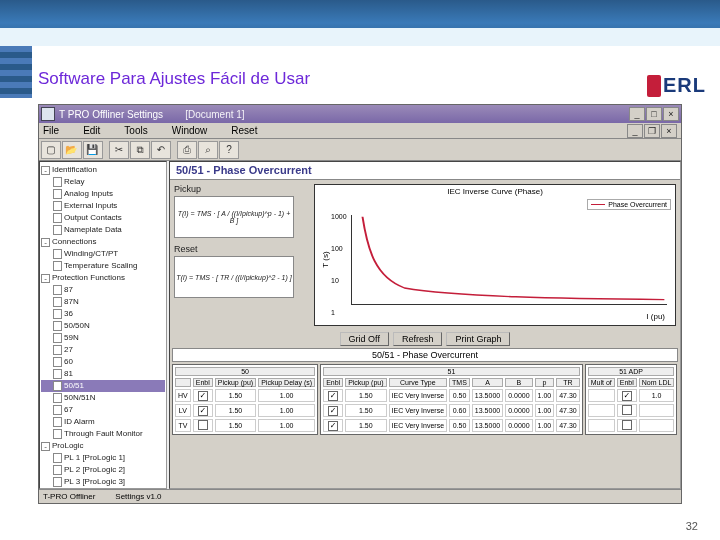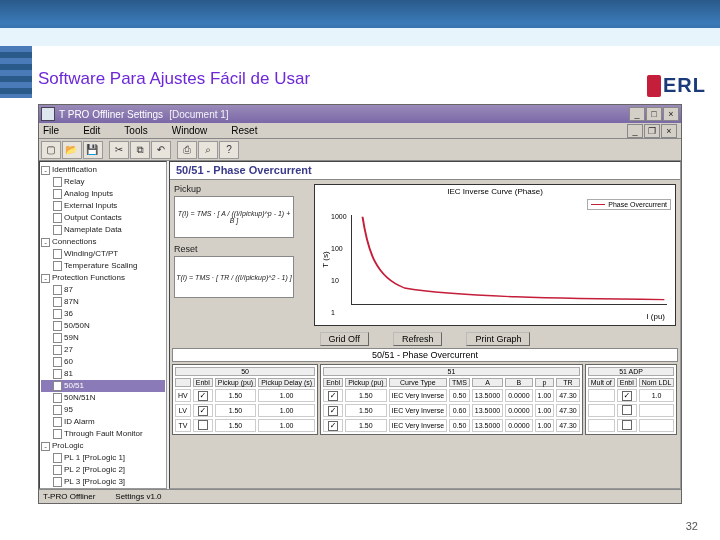--- a/index.html
+++ b/index.html
@@ -6,21 +6,21 @@
 body{width:720px;height:540px;background:#fff;position:relative;overflow:hidden}
 .topbar{height:46px;background:linear-gradient(180deg,#2a5a8a 0%,#3a7ab8 50%,#2a5a8a 100%);display:flex;align-items:end}
 .topbar-inner{flex:1;height:18px;background:#e8f4fb;display:flex;align-items:center;justify-content:space-between;padding:0 12px}
 .slide-title{font-size:17px;font-weight:normal;color:#6d28d9;padding:6px 0 0 38px}
 .logo{height:42px;display:flex;align-items:flex-end;gap:2px;padding-right:14px}
 .logo-mark{width:14px;height:22px;background:#c41e3a;border-radius:2px}
 .logo-text{font-size:20px;font-weight:bold;color:#1a3a7a;letter-spacing:1px}
 .app-area{position:absolute;top:104px;left:38px;right:38px;bottom:36px;background:#b8b8b8;border:1px solid #666}
 .titlebar{height:18px;background:linear-gradient(180deg,#9a8ab8 0%,#7a68a8 100%);display:flex;align-items:center;padding:0 2px;color:#fff;font-size:10px}
 .titlebar .winicon{width:14px;height:14px;background:#dde5ee;margin-right:4px;border:1px solid #445}
-.titlebar .docname{margin-left:6px;opacity:.9}
+.titlebar .docname{margin-left:22px;opacity:.9}
 .winbtns{margin-left:auto;display:flex;gap:1px}
 .winbtn{width:16px;height:14px;background:#d4d0c8;border:1px solid #888;font-size:9px;line-height:12px;text-align:center;color:#222}
 .menubar{height:16px;background:#d4d0c8;display:flex;align-items:center;padding:0 4px;font-size:10px;gap:24px;border-bottom:1px solid #888}
 .menubar span{cursor:default}
 .mdi-btns{margin-left:auto;display:flex;gap:1px}
 .toolbar{height:22px;background:#d4d0c8;display:flex;align-items:center;padding:0 2px;gap:1px;border-bottom:1px solid #888}
 .tbtn{width:20px;height:18px;border:1px solid #999;background:#e8e4dc;font-size:10px;line-height:16px;text-align:center;color:#333}
 .tsep{width:4px}
 .workspace{display:flex;height:calc(100% - 70px);background:#eee}
 .tree{width:128px;background:#fff;border:1px inset #999;overflow:hidden;font-size:8px;line-height:12px;padding:2px 1px;color:#222}
@@ -36,21 +36,21 @@
 .flabel{font-size:9px;margin-bottom:2px}
 .fbox{width:120px;height:42px;background:#fff;border:1px solid #888;margin-bottom:6px;display:flex;align-items:center;justify-content:center;font-size:7px;font-style:italic;text-align:center}
 .chartbox{flex:1;margin:4px;background:#fff;border:1px solid #333;position:relative}
 .chart-title{position:absolute;top:2px;left:0;right:0;text-align:center;font-size:8px}
 .chart-legend{position:absolute;top:14px;right:4px;border:1px solid #aaa;padding:1px 3px;font-size:7px;display:flex;align-items:center;gap:3px;background:#fff}
 .leg-line{width:14px;height:1px;background:#c41e3a}
 .axes{position:absolute;left:36px;right:8px;top:30px;bottom:20px;border-left:1px solid #333;border-bottom:1px solid #333}
 .ylabel{position:absolute;left:2px;top:50%;transform:rotate(-90deg);font-size:8px}
 .xlabel{position:absolute;bottom:4px;right:10px;font-size:8px}
 .ytick{position:absolute;left:16px;font-size:7px}
-.chart-btns{height:18px;display:flex;gap:24px;justify-content:center;align-items:center;background:#d4d0c8;font-size:9px}
+.chart-btns{height:18px;display:flex;gap:4px;justify-content:center;align-items:center;background:#d4d0c8;font-size:9px}
 .chart-btn{border:1px outset #bbb;background:#d4d0c8;padding:1px 8px}
 .tbl-title{height:14px;background:#fff;border:1px solid #888;font-size:9px;text-align:center;line-height:13px;margin:0 2px}
 .dtables{display:flex;gap:2px;padding:2px;font-size:7px}
 .dtable{border:1px solid #666;background:#fff}
 .dtable th{background:#eee;border:1px solid #aaa;padding:0 2px;font-weight:normal;font-size:7px}
 .dtable td{border:1px solid #ccc;padding:0 2px;text-align:center;height:13px}
 .chk{width:10px;height:10px;border:1px solid #666;display:inline-block;background:#fff;font-size:8px;line-height:8px;text-align:center}
 .statusbar{position:absolute;left:0;right:0;bottom:0;height:14px;background:#d4d0c8;border-top:1px solid #888;font-size:8px;line-height:13px;padding:0 4px;display:flex;gap:20px}
 .slide-num{position:absolute;bottom:8px;right:22px;font-size:11px;color:#555}
 .header-row{display:flex;align-items:center;height:60px}
@@ -187,21 +187,21 @@
         <div class="tree-item ind1 sel">
           <span class="doc"></span>
           <span>50/51</span>
         </div>
         <div class="tree-item ind1">
           <span class="doc"></span>
           <span>50N/51N</span>
         </div>
         <div class="tree-item ind1">
           <span class="doc"></span>
-          <span>95</span>
+          <span>67</span>
         </div>
         <div class="tree-item ind1">
           <span class="doc"></span>
           <span>ID Alarm</span>
         </div>
         <div class="tree-item ind1">
           <span class="doc"></span>
           <span>Through Fault Monitor</span>
         </div>
         <div class="tree-item ind0">

